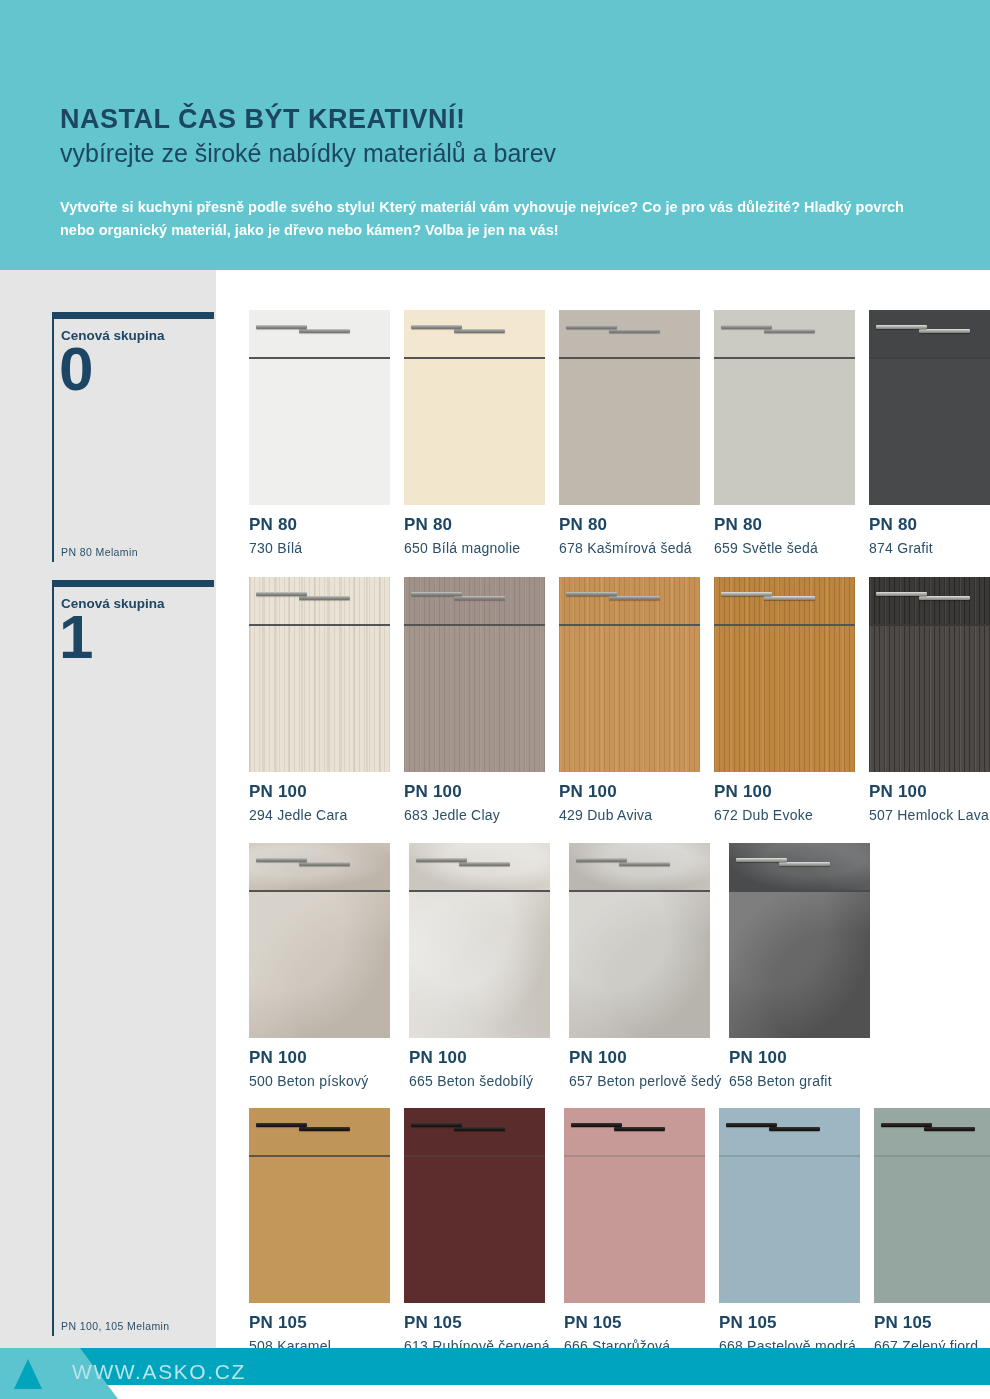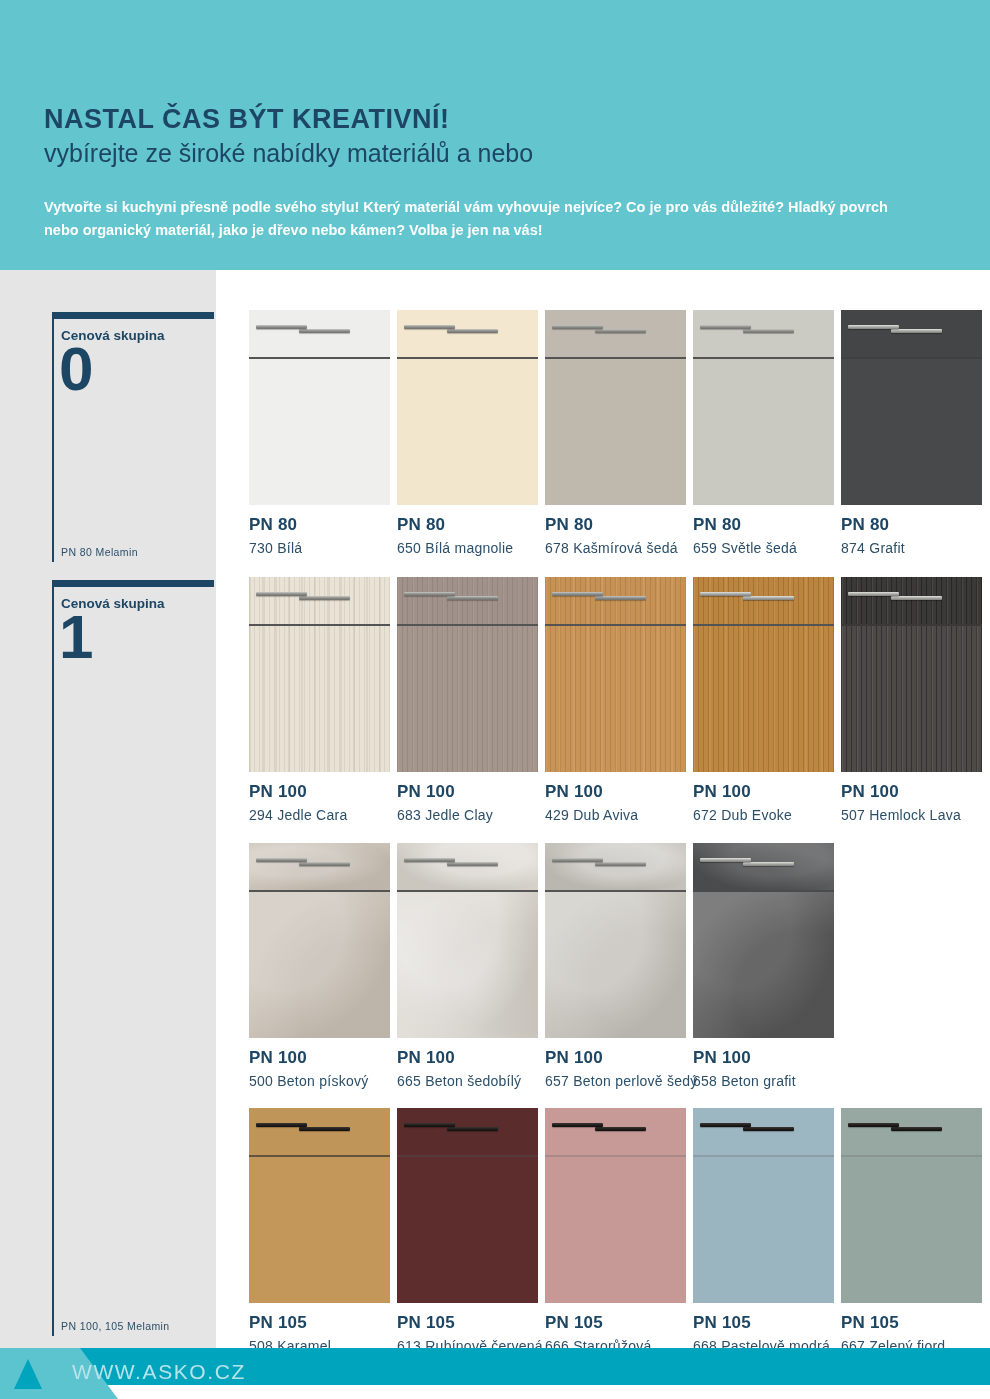--- a/index.html
+++ b/index.html
@@ -20,21 +20,21 @@
   }
 
   
   .header {
     position: absolute;
     top: 0; left: 0;
     width: 990px;
     height: 270px;
     background: #63c6cf;
   }
-  .header-inner { padding: 104px 64px 0 44px; }
+  .header-inner { padding: 104px 64px 0 44px; margin-left: 16px; }
 
   .hl1 {
     font-size: 27px;
     font-weight: 700;
     letter-spacing: 0.5px;
     color: #1d4664;
     line-height: 1.12;
     white-space: nowrap;
   }
   .hl2 {
@@ -118,21 +118,21 @@
     top: 270px; left: 223px;
     width: 767px;
     height: 1078px;
   }
 
   .row {
     position: absolute;
     left: 26px;
     width: 741px;
     display: flex;
-    gap: 0;
+    gap: 12px;
   }
   .row.r0 { top: 40px; }
   .row.r1 { top: 307px; }
   .row.r2 { top: 573px; }
   .row.r3 { top: 838px; }
 
   .card { width: 146px; margin-right: 2px; }
   .card:last-child { margin-right: 0; }
 
   .door {
@@ -238,21 +238,21 @@
   }
 </style>
 </head>
 <body>
 
 <div class="page">
 
   <div class="header">
     <div class="header-inner">
       <div class="hl1">NASTAL ČAS BÝT KREATIVNÍ!</div>
-      <div class="hl2">vybírejte ze široké nabídky materiálů a nebo</div>
+      <div class="hl2">vybírejte ze široké nabídky materiálů a barev</div>
       <div class="hbody">Vytvořte si kuchyni přesně podle svého stylu! Který materiál vám vyhovuje nejvíce? Co je pro vás důležité? Hladký povrch nebo organický materiál, jako je dřevo nebo kámen? Volba je jen na vás!</div>
     </div>
   </div>
 
   <div class="side-panel">
 
     <div class="group-block g0">
       <div class="group-topbar"></div>
       <div class="group-leftbar"></div>
       <div class="group-label">Cenová skupina</div>

